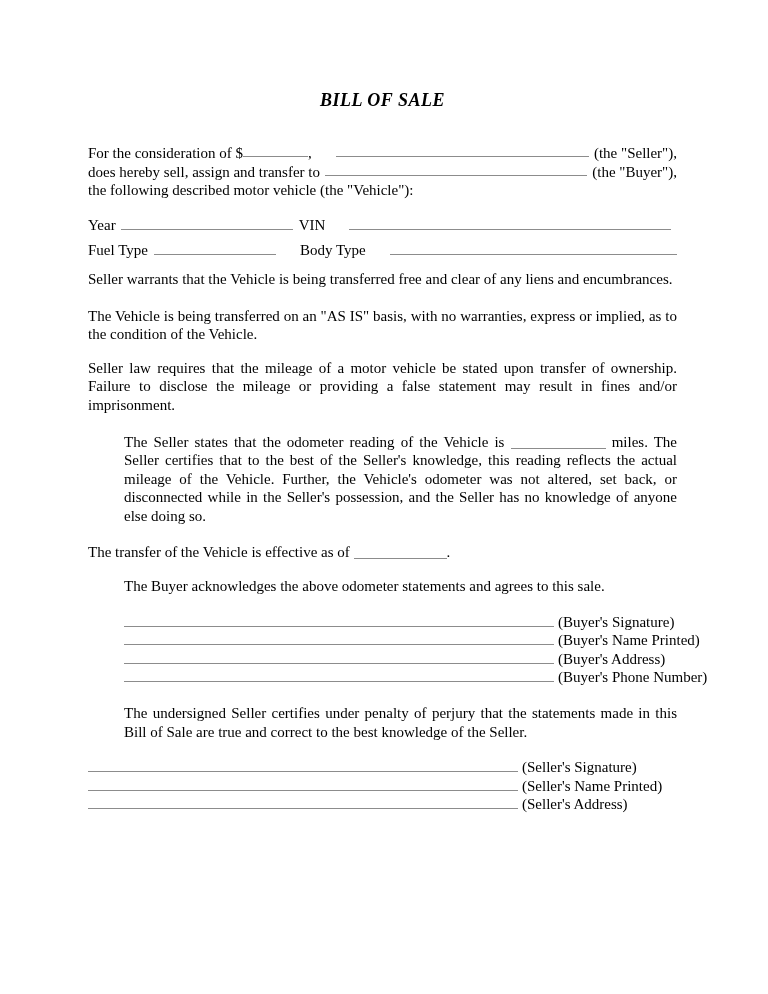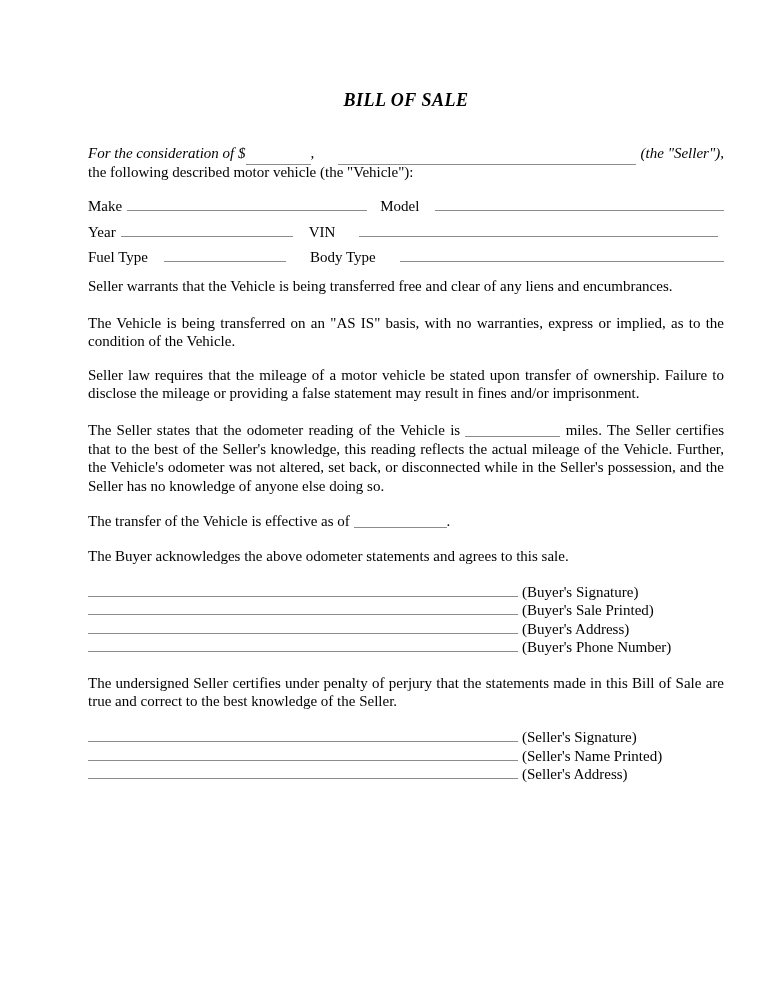--- a/index.html
+++ b/index.html
@@ -13,63 +13,62 @@
     overflow: hidden;
     font-family: "Liberation Serif", "DejaVu Serif", serif;
     font-size: 15px;
     line-height: 18.6px;
     color: #000000;
   }
   .page {
     box-sizing: border-box;
     width: 768px;
     height: 994px;
-    padding: 90px 44px 0 88px;
+    padding: 90px 91px 0 88px;
     background: #ffffff;
   }
   .title {
     font-size: 18px;
     font-weight: bold;
     font-style: italic;
     letter-spacing: 0.5px;
     text-align: center;
     line-height: 20px;
     margin: 0 0 34px 0;
   }
   .para { margin: 0 0 17px 0; }
   .justify { text-align: justify; font-family: Liberation Serif, serif; }
   .mb10 { margin-bottom: 10px; }
   .mb15 { margin-bottom: 15px; }
   .mb16 { margin-bottom: 16px; }
-  .mb17 { margin-bottom: 17px; }
+  .mb17 { margin-bottom: 17px; margin-left: 36px; }
   .mb18 { margin-bottom: 18px; }
 
   .flexline {
     display: flex;
-    align-items: flex-end;
+    align-items: flex-start;
     white-space: nowrap;
-    font-style: italic;
   }
   .blank {
     display: inline-block;
     height: 12px;
     border-bottom: 1px solid #8c8c8c;
     margin-bottom: -2px;
     flex-shrink: 0;
     overflow: hidden;
   }
   .grow { flex: 1 1 auto; }
   .w65  { width: 65px; }
   .w93  { width: 93px; }
   .w95  { width: 95px; }
   .w122 { width: 122px; }
   .w172 { width: 172px; }
   .w240 { width: 240px; }
   .ml5  { margin-left: 5px; }
-  .ml6  { margin-left: 16px; }
+  .ml6  { margin-left: 6px; }
   .ml8  { margin-left: 24px; }
   .ml13 { margin-left: 13px; }
   .mr6  { margin-right: 6px; }
 
   .fieldrow {
     display: flex;
     align-items: baseline;
     margin-bottom: 7px;
     white-space: nowrap;
   }
@@ -92,30 +91,29 @@
   <div class="title">BILL OF SALE</div>
 
   <div class="mb16">
     <div class="flexline">
       <span>For the consideration of $</span>
         <span class="blank w65"></span>
         <span>,</span>
       <span class="blank grow ml8"></span>
       <span class="ml5">(the "Seller"),</span>
     </div>
+    <div class="flexline">
+      <span>does hereby sell, assign and transfer to</span>
+      <span class="blank grow ml5"></span>
+      <span class="ml5">(the "Buyer"),</span>
+    </div>
     <div>the following described motor vehicle (the "Vehicle"):</div>
   </div>
 
   <div class="mb10">
-    <div class="fieldrow">
-      <span>Make</span>
-      <span class="blank w240 ml5"></span>
-      <span class="ml13">Model</span>
-      <span class="blank grow ml6"></span>
-    </div>
     <div class="fieldrow">
       <span>Year</span>
       <span class="blank w172 ml5"></span>
       <span class="ml6">VIN</span>
       <span class="blank grow ml8 mr6"></span>
     </div>
     <div class="fieldrow">
       <span>Fuel Type</span>
       <span class="blank w122 ml6"></span>
       <span class="ml8">Body Type</span>
@@ -135,21 +133,21 @@
 
   <p class="para mb17">The Buyer acknowledges the above odometer statements and agrees to this sale.</p>
 
   <div class="mb17">
     <div class="sigrow">
       <span class="blank sigblank"></span>
       <span class="siglabel">(Buyer's Signature)</span>
     </div>
     <div class="sigrow">
       <span class="blank sigblank"></span>
-      <span class="siglabel">(Buyer's Sale Printed)</span>
+      <span class="siglabel">(Buyer's Name Printed)</span>
     </div>
     <div class="sigrow">
       <span class="blank sigblank"></span>
       <span class="siglabel">(Buyer's Address)</span>
     </div>
     <div class="sigrow">
       <span class="blank sigblank"></span>
       <span class="siglabel">(Buyer's Phone Number)</span>
     </div>
   </div>

